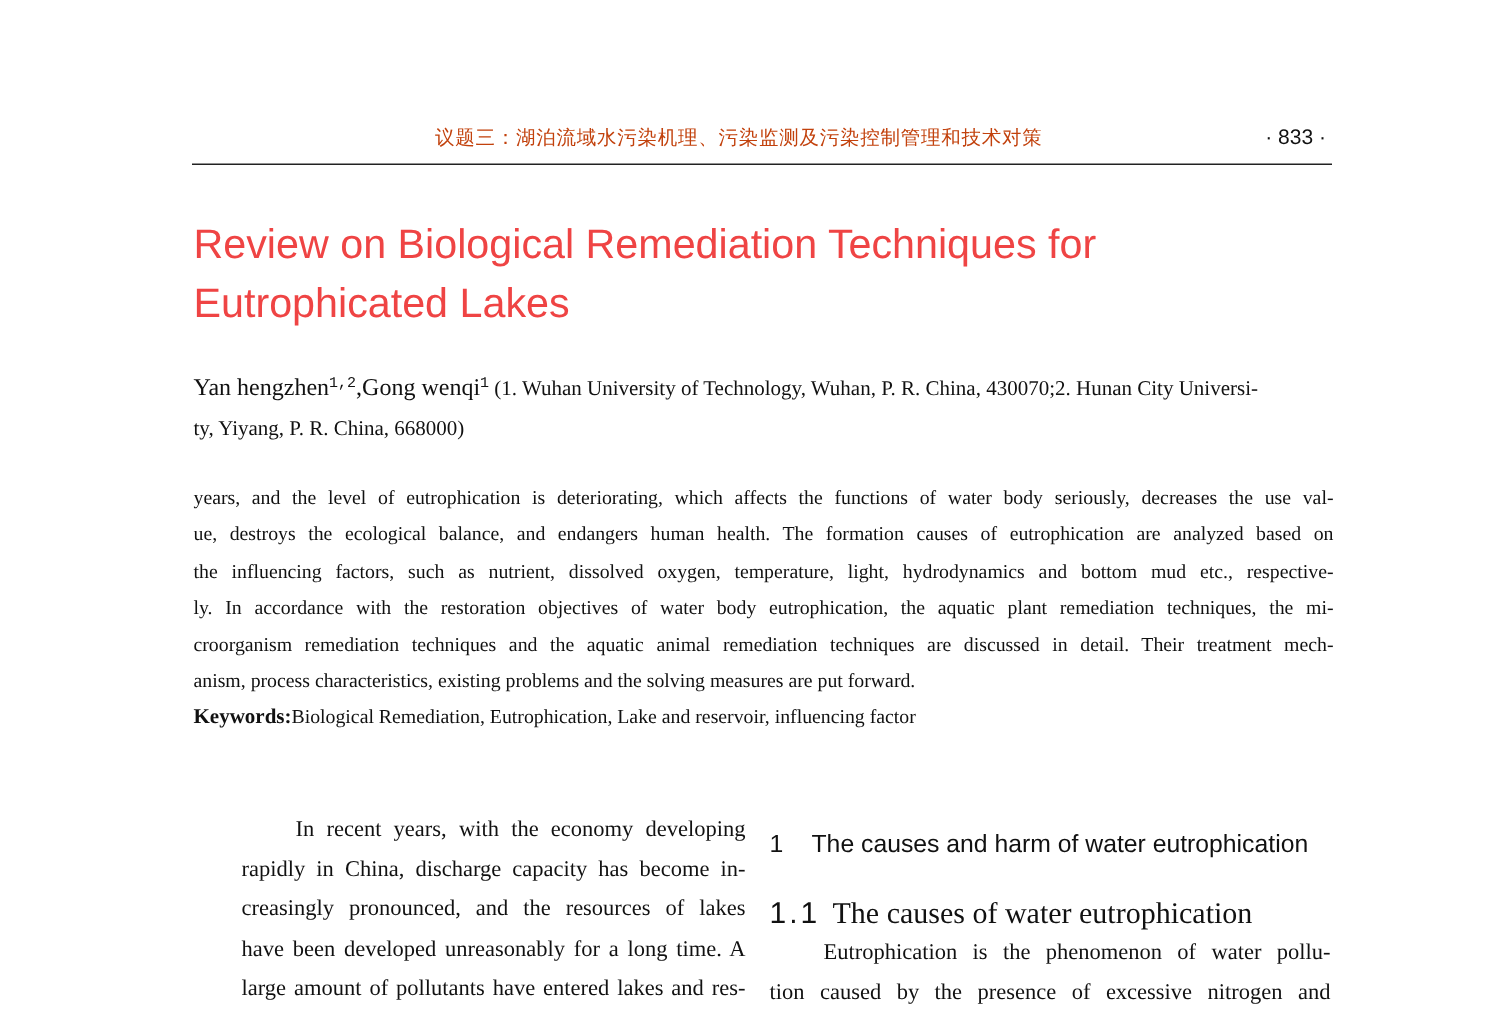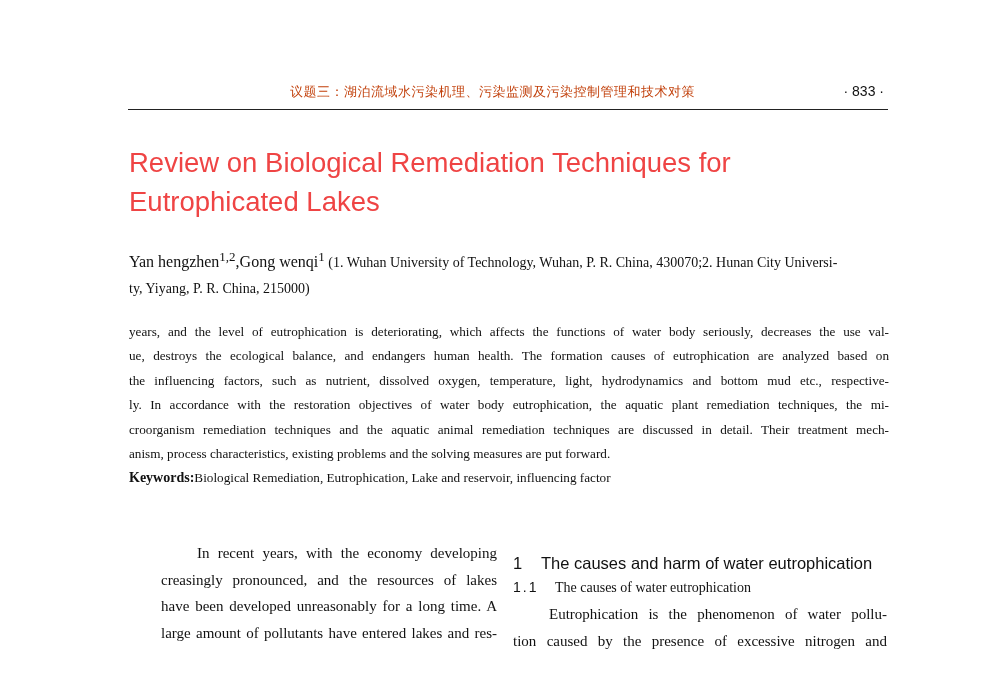--- a/index.html
+++ b/index.html
@@ -10,35 +10,35 @@
     .rh-title { position: absolute; left: 162px; top: 0; font-family: "DejaVu Serif", serif; font-size: 13px; letter-spacing: 0.5px; color: #c2410c; white-space: nowrap; }
     .rh-page { position: absolute; right: 4px; top: 0; font-family: Liberation Sans, sans-serif; font-size: 14px; color: #111; white-space: nowrap; }
     .rh-rule { position: absolute; left: 128px; top: 109px; width: 760px; height: 0; border-top: 1.5px solid #222; }
 
     .title { position: absolute; left: 129px; top: 143px; width: 700px; font-family: "Liberation Sans", sans-serif; font-size: 27.5px; line-height: 39px; color: #ef4444; }
     .title div { white-space: nowrap; }
 
     .authors { position: absolute; left: 129px; top: 244px; width: 760px; font-family: "Liberation Serif", serif; font-size: 14px; line-height: 26px; color: #111; }
     .authors .line { white-space: nowrap; text-align: justify; }
     .authors .name { font-size: 16px; }
-    .authors sup { font-size: 13px; }
+    .authors sup { font-size: 10px; font-family: Liberation Mono, monospace; }
 
     .abstract { position: absolute; left: 129px; top: 320px; width: 760px; font-family: "Liberation Serif", serif; font-size: 13.2px; line-height: 24.4px; color: #111; }
     .abstract .line { white-space: nowrap; text-align: justify; text-align-last: justify; }
     .abstract .line.last { text-align-last: left; }
     .label-bold { font-weight: bold; font-size: 14px; }
 
     .col-left { position: absolute; left: 129px; top: 540px; width: 368px; font-family: "Liberation Serif", serif; font-size: 15px; line-height: 26.5px; color: #111; }
     .col-left .line { white-space: nowrap; text-align: justify; text-align-last: justify; margin-left: 32px; }
     .col-left .indent { padding-left: 36px; }
 
     .col-right { position: absolute; left: 513px; top: 552px; width: 374px; color: #111; }
     .sec-head { font-family: "Liberation Sans", sans-serif; font-size: 16.5px; white-space: nowrap; line-height: 22px; }
     .sec-head .num { display: inline-block; width: 28px; }
-    .subsec { font-family: "Liberation Serif", serif; font-size: 14px; white-space: nowrap; line-height: 26px; }
+    .subsec { margin-top: 22px; font-family: "Liberation Serif", serif; font-size: 20px; white-space: nowrap; line-height: 26px; }
     .subsec .num { font-family: "Liberation Sans", sans-serif; display: inline-block; width: 42px; letter-spacing: 2px; }
     .col-right .body { font-family: "Liberation Serif", serif; font-size: 15px; line-height: 26.5px; }
     .col-right .body .line { white-space: nowrap; text-align: justify; text-align-last: justify; }
     .col-right .body .indent { padding-left: 36px; }
   </style>
 </head>
 <body>
 
 <div class="page">
 
@@ -51,35 +51,36 @@
   <div class="title">
     <div>Review on Biological Remediation Techniques for</div>
     <div>Eutrophicated Lakes</div>
   </div>
 
   <div class="authors">
     <div class="line">
       <span class="name">Yan hengzhen</span><sup>1,2</sup><span class="name">,</span><span class="name">Gong wenqi</span><sup>1</sup>
       <span>(1. Wuhan University of Technology, Wuhan, P. R. China, 430070;2. Hunan City Universi-</span>
     </div>
-    <div class="line">ty, Yiyang, P. R. China, 215000)</div>
+    <div class="line">ty, Yiyang, P. R. China, 668000)</div>
   </div>
 
   <div class="abstract">
     <div class="line">years, and the level of eutrophication is deteriorating, which affects the functions of water body seriously, decreases the use val-</div>
     <div class="line">ue, destroys the ecological balance, and endangers human health. The formation causes of eutrophication are analyzed based on</div>
     <div class="line">the influencing factors, such as nutrient, dissolved oxygen, temperature, light, hydrodynamics and bottom mud etc., respective-</div>
     <div class="line">ly. In accordance with the restoration objectives of water body eutrophication, the aquatic plant remediation techniques, the mi-</div>
     <div class="line">croorganism remediation techniques and the aquatic animal remediation techniques are discussed in detail. Their treatment mech-</div>
     <div class="line last">anism, process characteristics, existing problems and the solving measures are put forward.</div>
     <div class="line last"><span class="label-bold">Keywords</span><span class="label-bold">:</span><span>Biological Remediation, Eutrophication, Lake and reservoir, influencing factor</span></div>
   </div>
 
   <div class="col-left">
     <div class="line indent">In recent years, with the economy developing</div>
+    <div class="line">rapidly in China, discharge capacity has become in-</div>
     <div class="line">creasingly pronounced, and the resources of lakes</div>
     <div class="line">have been developed unreasonably for a long time. A</div>
     <div class="line">large amount of pollutants have entered lakes and res-</div>
   </div>
 
   <div class="col-right">
     <div class="sec-head">
       <span class="num">1</span><span>The causes and harm of water eutrophication</span>
     </div>
     <div class="subsec">

